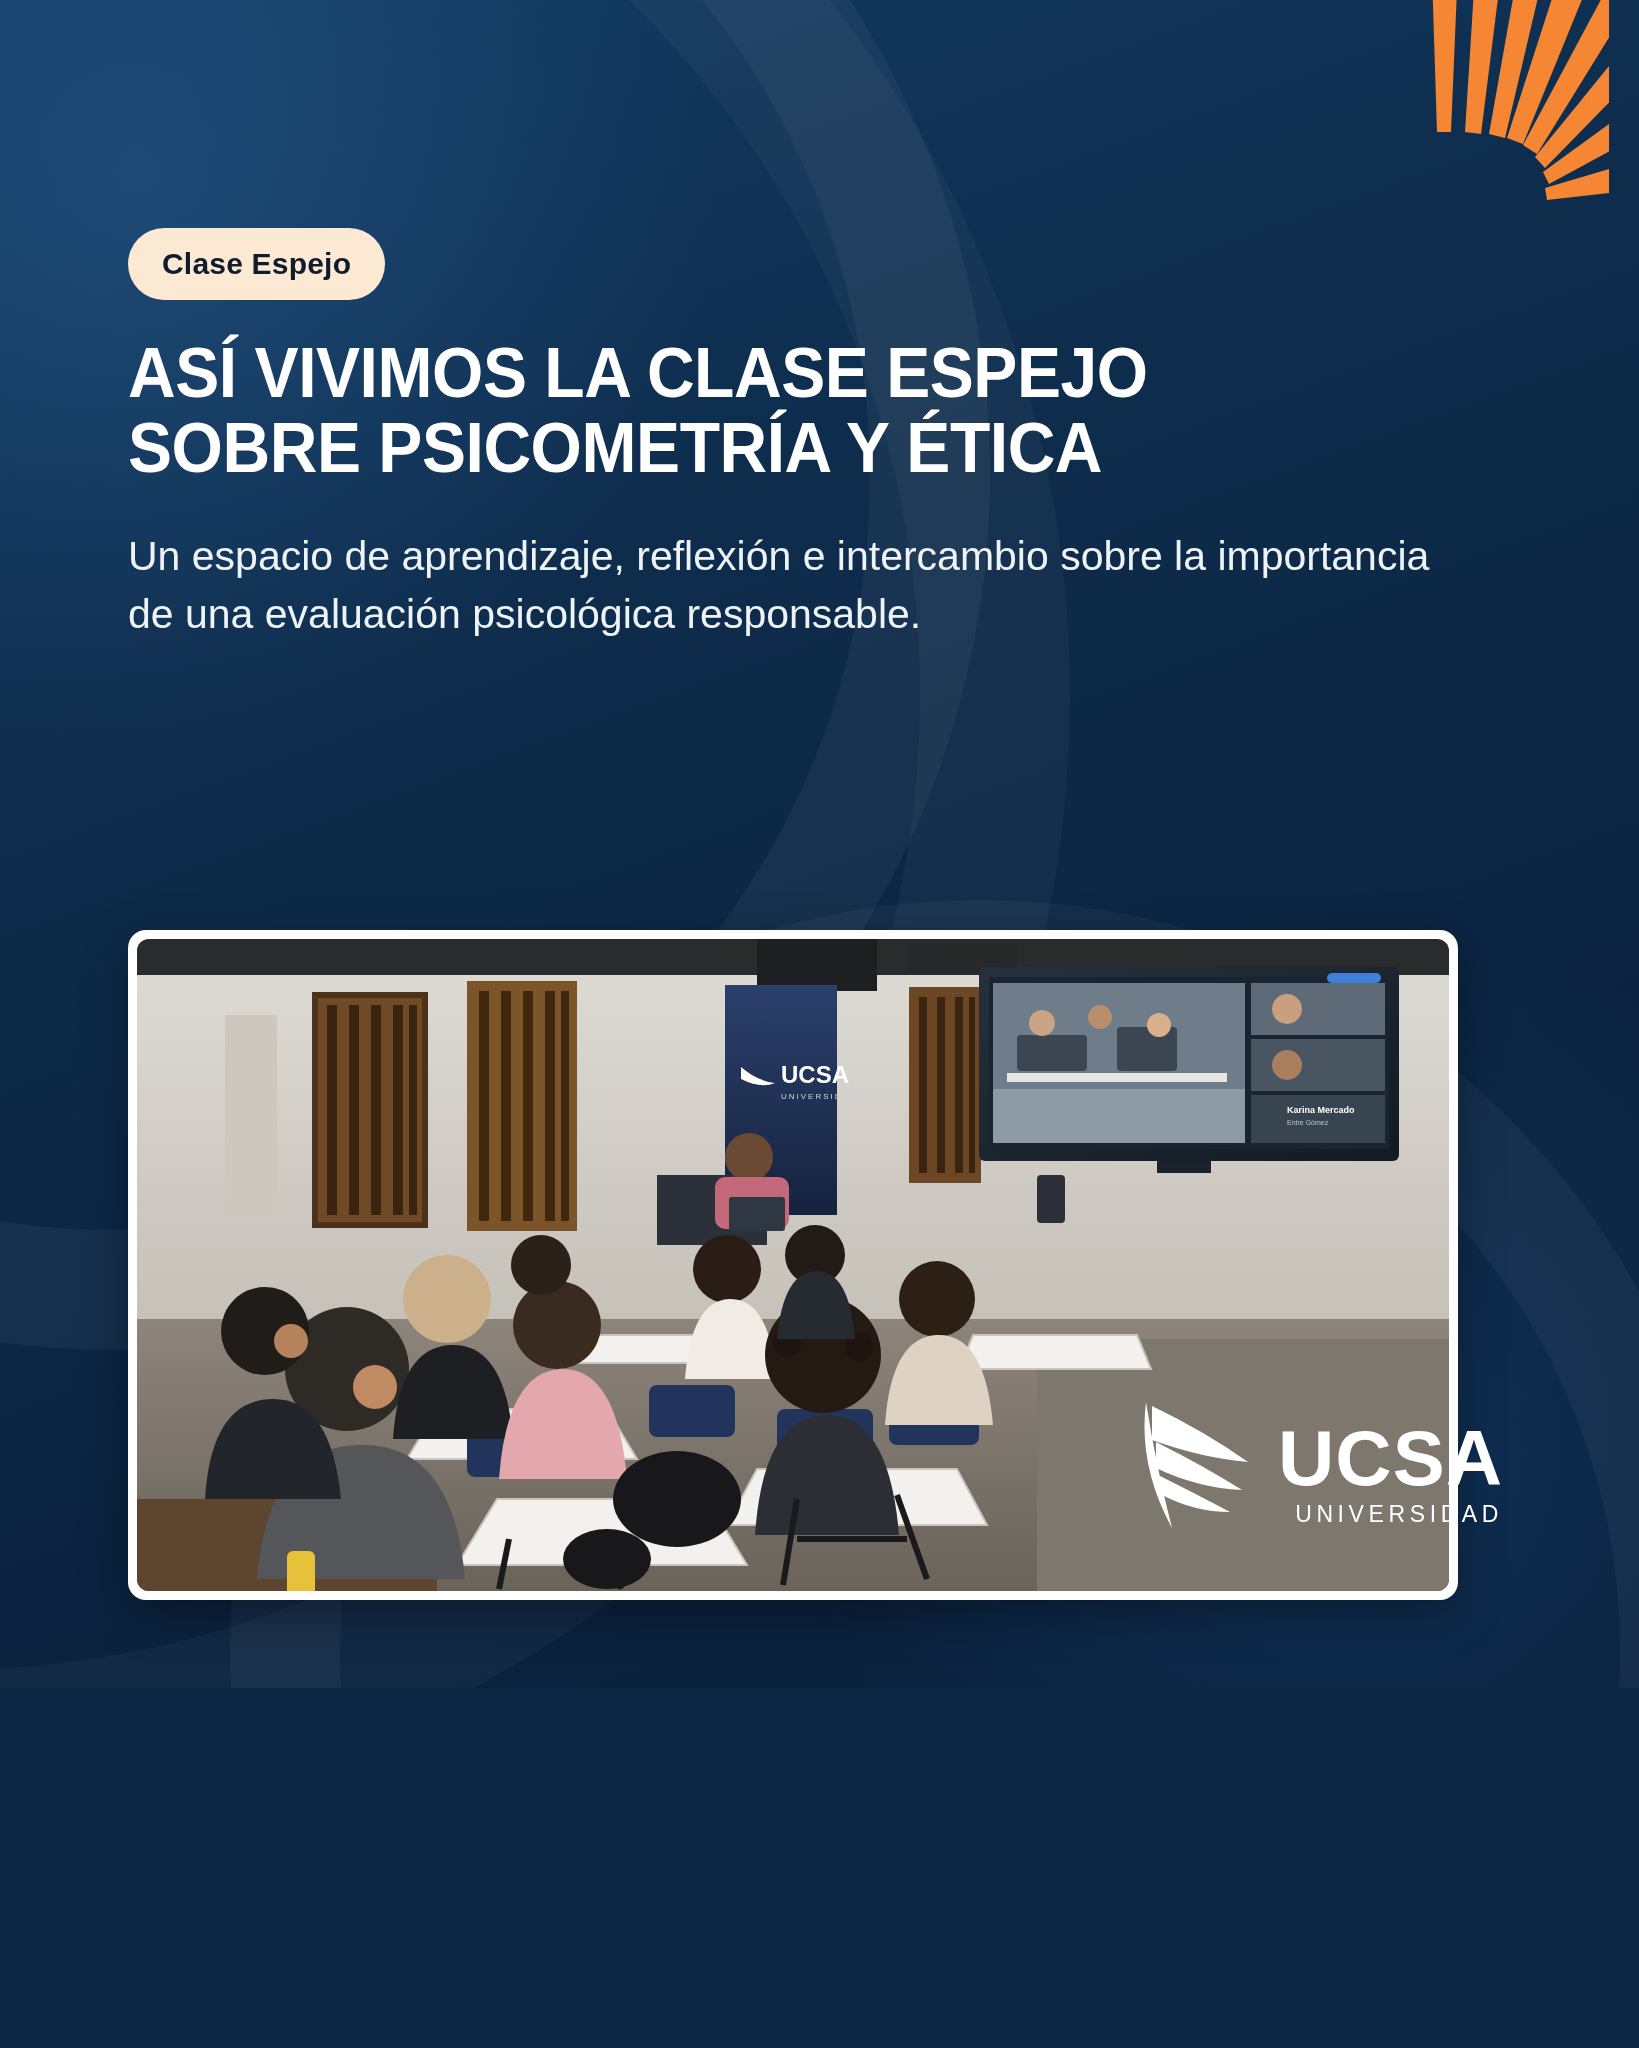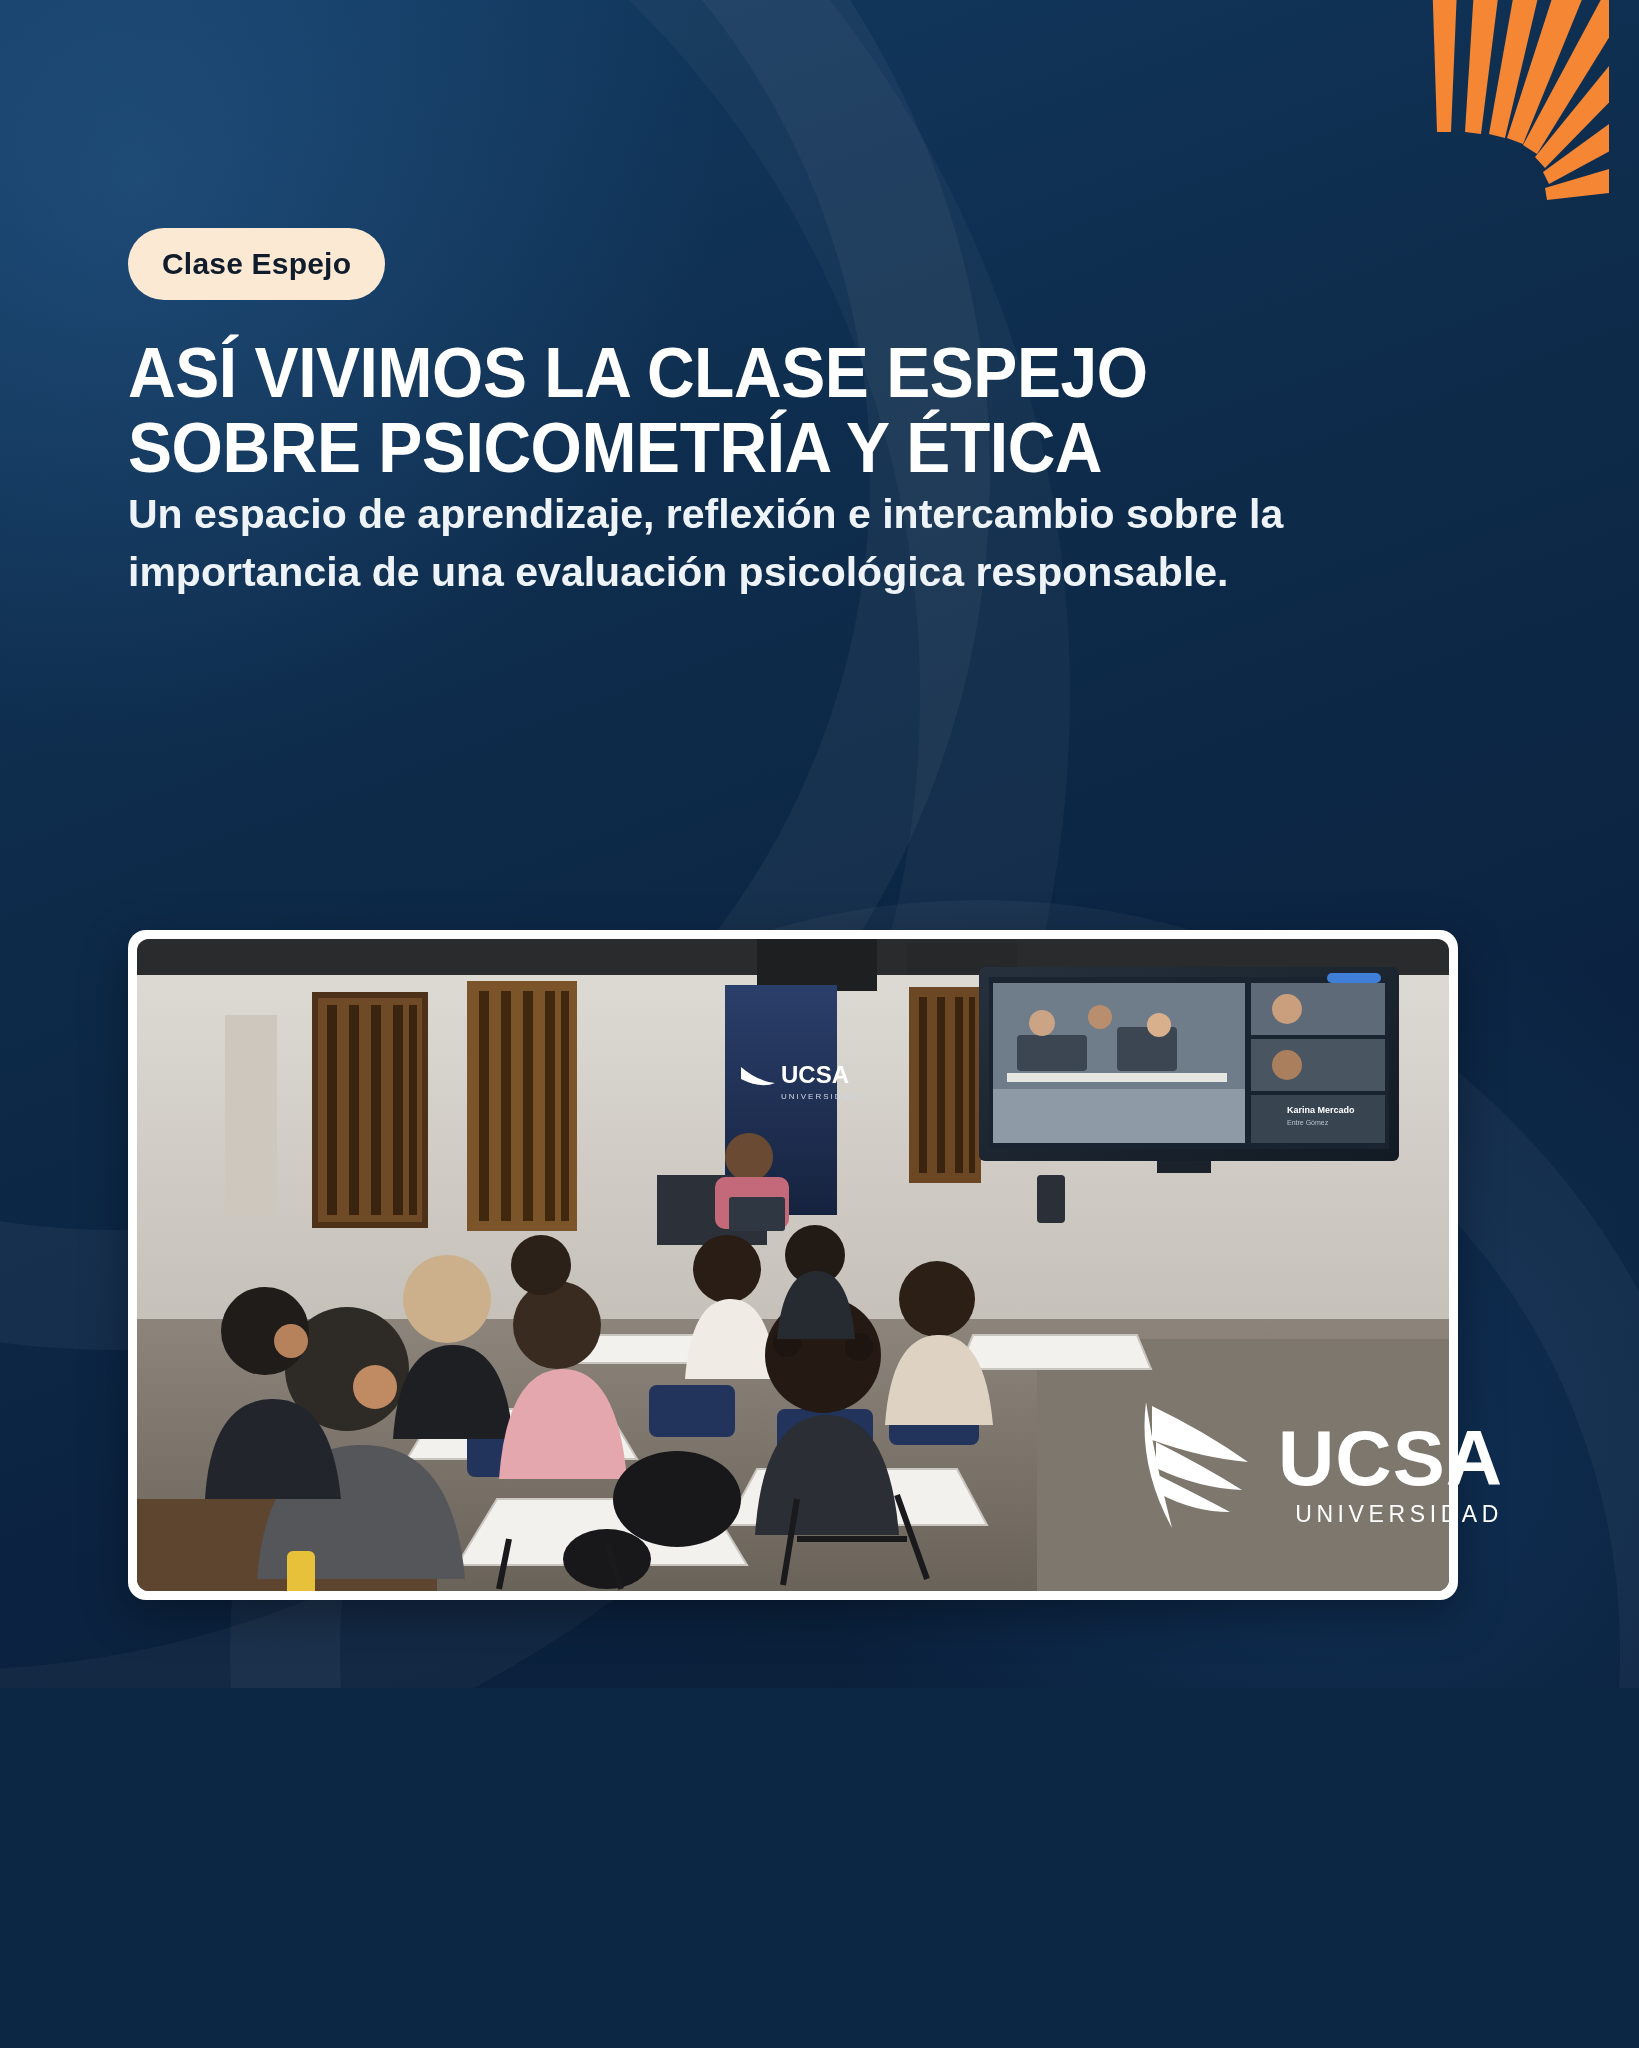--- a/index.html
+++ b/index.html
@@ -98,24 +98,25 @@
     font-weight: bold;
     font-size: 71px;
     line-height: 1.05;
     letter-spacing: -0.5px;
     transform: scaleX(0.93);
     transform-origin: left center;
   }
   .headline .line { display: block; white-space: nowrap; }
 
   .subhead {
+    margin-top: 42px;
     color: #eef3f8;
     font-size: 41px;
     line-height: 1.42;
-    font-weight: 700;
+    font-weight: 400;
     max-width: 1320px;
   }
 
   
   .photo-frame {
     position: absolute;
     left: 128px;
     top: 930px;
     width: 1330px;
     height: 670px;

